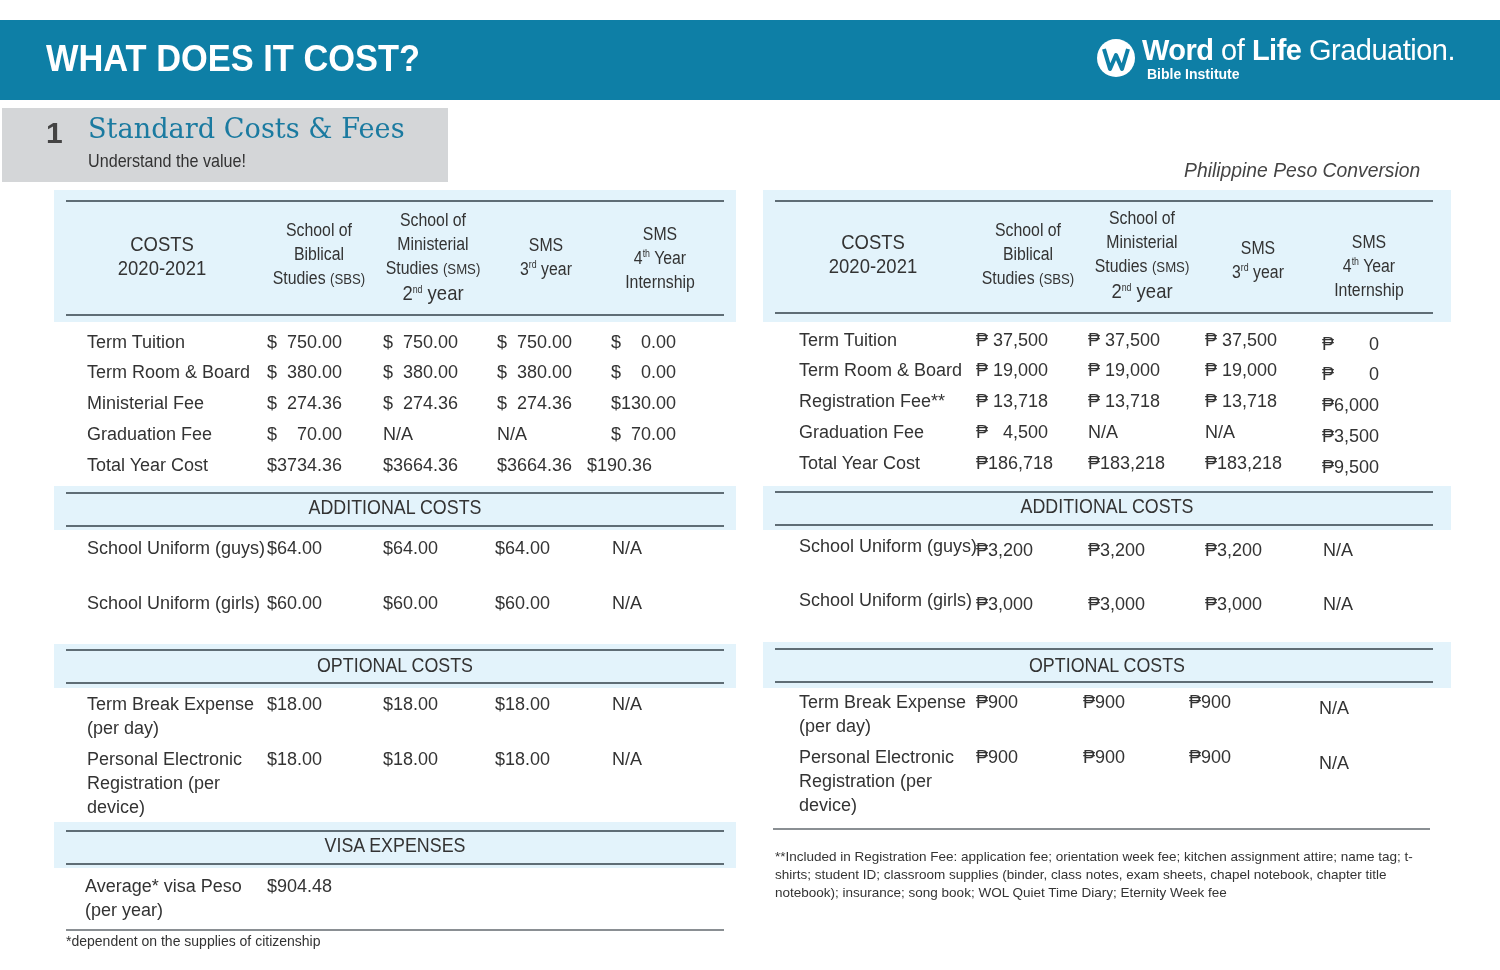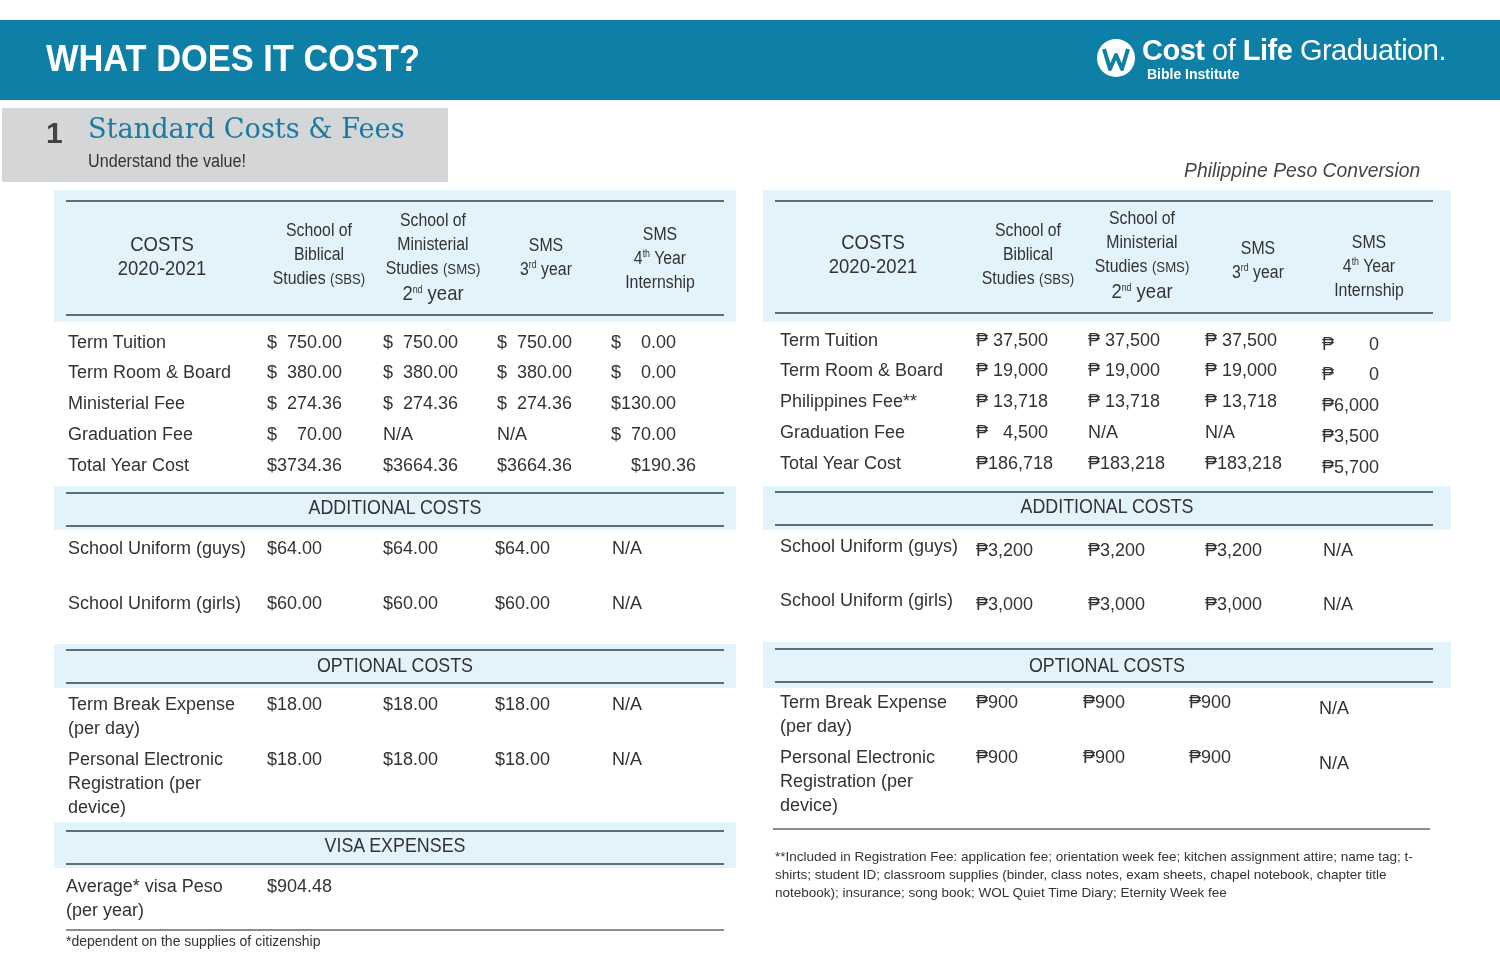--- a/index.html
+++ b/index.html
@@ -31,35 +31,35 @@
   .band { position: absolute; background: #e3f3fb; }
   .band-label { position: absolute; width: 100%; text-align: center; font-size: 21px; color: #333; transform: scaleX(0.85); }
 
   .hcell { position: absolute; text-align: center; font-size: 18px; line-height: 24px; color: #333; transform: scaleX(0.88); }
   .hcell .small { font-size: 15px; }
   .hcell sup { font-size: 10px; vertical-align: 7px; line-height: 0; }
   .hcell .big { font-size: 21px; }
 
   .row { position: absolute; left: 0; width: 100%; font-size: 18px; line-height: 24px; color: #333; }
   .cell { position: absolute; white-space: pre; }
-  .label { white-space: normal; }
+  .label { white-space: normal; margin-left: 19px; }
 
   .footnote { position: absolute; font-size: 14px; color: #333; line-height: 18px; }
 </style>
 </head>
 <body>
 
 <div class="banner">
   <div class="banner-title">WHAT DOES IT COST?</div>
   <div class="logo">
     <svg class="logo-mark" viewBox="0 0 40 40">
       <circle cx="20" cy="20" r="19" fill="#ffffff"></circle>
       <path d="M8 11 L14 31 L20 17 L26 31 L32 11" stroke="#0e7fa6" stroke-width="4" fill="none" stroke-linejoin="round"></path>
     </svg>
-    <div class="logo-text"><b>Cost</b><span class="light"> of </span><b>Life</b><span class="light"> Graduation</span><span class="light">.</span></div>
+    <div class="logo-text"><b>Word</b><span class="light"> of </span><b>Life</b><span class="light"> Graduation</span><span class="light">.</span></div>
     <div class="logo-sub">Bible Institute</div>
   </div>
 </div>
 
 <div class="section-box">
   <div class="section-num">1</div>
   <div class="section-title">Standard Costs &amp; Fees</div>
   <div class="section-sub">Understand the value!</div>
 </div>
 
@@ -121,21 +121,21 @@
     <span class="cell" style="left:213px;">$    70.00</span>
     <span class="cell" style="left:329px;">N/A</span>
     <span class="cell" style="left:443px;">N/A</span>
     <span class="cell" style="left:557px;">$  70.00</span>
   </div>
   <div class="row" style="top:263px;">
     <span class="cell label" style="left:14px;">Total Year Cost</span>
     <span class="cell" style="left:213px;">$3734.36</span>
     <span class="cell" style="left:329px;">$3664.36</span>
     <span class="cell" style="left:443px;">$3664.36</span>
-    <span class="cell" style="left:577px;">$190.36</span>
+    <span class="cell" style="left:533px;">$190.36</span>
   </div>
 
   <div class="band" style="left:0;top:296px;width:682px;height:44px;">
     <div class="band-label" style="top:9px;">ADDITIONAL COSTS</div>
   </div>
   <div class="rule" style="left:12px;top:302px;width:658px;"></div>
   <div class="rule" style="left:12px;top:335px;width:658px;"></div>
 
   <div class="row" style="top:346px;">
     <span class="cell label" style="left:14px;width:180px;">School Uniform (guys)</span>
@@ -225,39 +225,39 @@
     <span class="cell" style="left:559px;top:4px;">₱       0</span>
   </div>
   <div class="row" style="top:168px;">
     <span class="cell label" style="left:17px;">Term Room &amp; Board</span>
     <span class="cell" style="left:213px;">₱ 19,000</span>
     <span class="cell" style="left:325px;">₱ 19,000</span>
     <span class="cell" style="left:442px;">₱ 19,000</span>
     <span class="cell" style="left:559px;top:4px;">₱       0</span>
   </div>
   <div class="row" style="top:199px;">
-    <span class="cell label" style="left:17px;">Philippines Fee**</span>
+    <span class="cell label" style="left:17px;">Registration Fee**</span>
     <span class="cell" style="left:213px;">₱ 13,718</span>
     <span class="cell" style="left:325px;">₱ 13,718</span>
     <span class="cell" style="left:442px;">₱ 13,718</span>
     <span class="cell" style="left:559px;top:4px;">₱6,000</span>
   </div>
   <div class="row" style="top:230px;">
     <span class="cell label" style="left:17px;">Graduation Fee</span>
     <span class="cell" style="left:213px;">₱   4,500</span>
     <span class="cell" style="left:325px;">N/A</span>
     <span class="cell" style="left:442px;">N/A</span>
     <span class="cell" style="left:559px;top:4px;">₱3,500</span>
   </div>
   <div class="row" style="top:261px;">
     <span class="cell label" style="left:17px;">Total Year Cost</span>
     <span class="cell" style="left:213px;">₱186,718</span>
     <span class="cell" style="left:325px;">₱183,218</span>
     <span class="cell" style="left:442px;">₱183,218</span>
-    <span class="cell" style="left:559px;top:4px;">₱5,700</span>
+    <span class="cell" style="left:559px;top:4px;">₱9,500</span>
   </div>
 
   <div class="band" style="left:0;top:296px;width:688px;height:44px;">
     <div class="band-label" style="top:8px;">ADDITIONAL COSTS</div>
   </div>
   <div class="rule" style="left:12px;top:301px;width:658px;"></div>
   <div class="rule" style="left:12px;top:334px;width:658px;"></div>
 
   <div class="row" style="top:344px;">
     <span class="cell label" style="left:17px;width:180px;">School Uniform (guys)</span>

